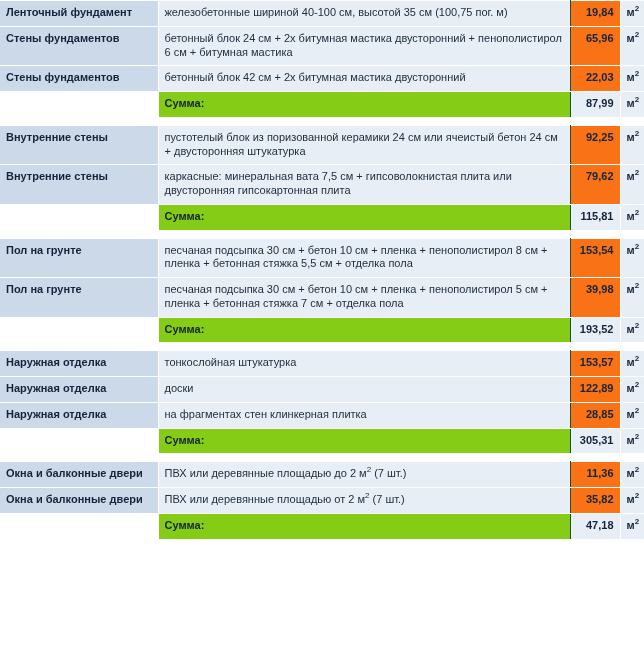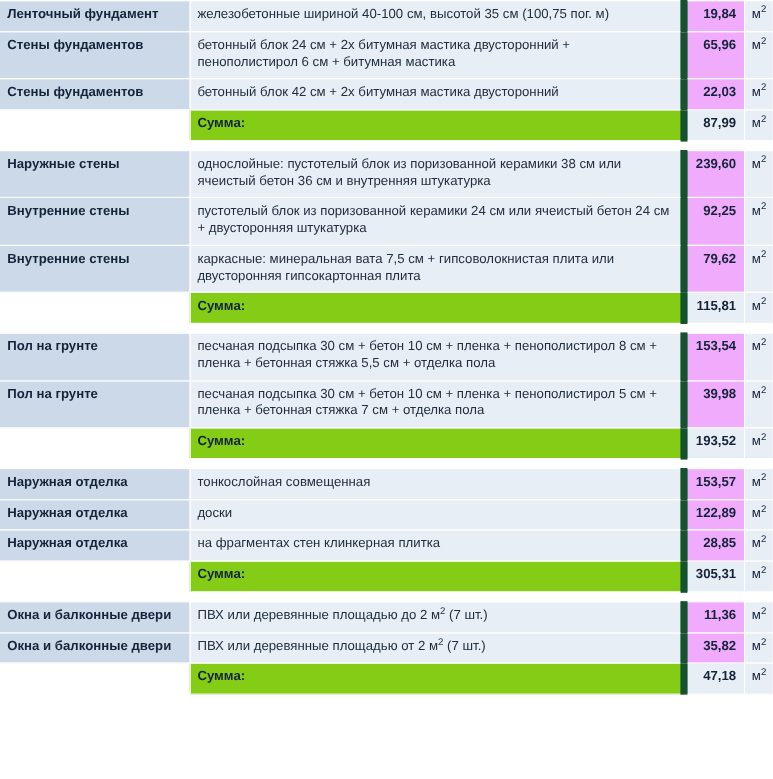--- a/index.html
+++ b/index.html
@@ -33,35 +33,35 @@
 
   td.name {
     background: #ccd9e8;
     font-weight: bold;
     color: #14243a;
     border-right: 1px solid #ffffff;
   }
   td.desc {
     background: #e8eef5;
     color: #21303f;
-    border-right: 6px solid #14532d;
+    border-right: 1px solid #14532d;
   }
   td.val {
-    background: #f0abfc;
+    background: #f97316;
     text-align: right;
     font-weight: bold;
     color: #14243a;
     padding-right: 4px;
     border-right: 1px solid #ffffff;
     white-space: nowrap;
   }
   td.unit {
     background: #e8eef5;
     text-align: left;
-    font-weight: normal;
+    font-weight: bold;
     color: #14243a;
     padding-left: 2px;
     white-space: nowrap;
   }
   
   tr.sum td.name { background: #ffffff; border-right: 1px solid #ffffff; }
   tr.sum td.desc { background: #84cc16; font-weight: bold; color: #14243a; }
   tr.sum td.val  { background: #e8eef5; }
   tr.sum td.unit { background: #e8eef5; }
 
@@ -107,26 +107,20 @@
       <tr class="sum">
         <td class="name"></td>
         <td class="desc"><span>Сумма:</span></td>
         <td class="val">87,99</td>
         <td class="unit"><span class="nm">м<sup>2</sup></span></td>
       </tr>
       <tr class="gap">
         <td colspan="4"></td>
       </tr>
       <tr class="item">
-        <td class="name">Наружные стены</td>
-        <td class="desc"><span>однослойные: пустотелый блок из поризованной керамики 38 см или ячеистый бетон 36 см и внутренняя штукатурка</span></td>
-        <td class="val">239,60</td>
-        <td class="unit"><span class="nm">м<sup>2</sup></span></td>
-      </tr>
-      <tr class="item">
         <td class="name">Внутренние стены</td>
         <td class="desc"><span>пустотелый блок из поризованной керамики 24 см или ячеистый бетон 24 см + двусторонняя штукатурка</span></td>
         <td class="val">92,25</td>
         <td class="unit"><span class="nm">м<sup>2</sup></span></td>
       </tr>
       <tr class="item">
         <td class="name">Внутренние стены</td>
         <td class="desc"><span>каркасные: минеральная вата 7,5 см + гипсоволокнистая плита или двусторонняя гипсокартонная плита</span></td>
         <td class="val">79,62</td>
         <td class="unit"><span class="nm">м<sup>2</sup></span></td>
@@ -156,21 +150,21 @@
         <td class="name"></td>
         <td class="desc"><span>Сумма:</span></td>
         <td class="val">193,52</td>
         <td class="unit"><span class="nm">м<sup>2</sup></span></td>
       </tr>
       <tr class="gap">
         <td colspan="4"></td>
       </tr>
       <tr class="item">
         <td class="name">Наружная отделка</td>
-        <td class="desc"><span>тонкослойная совмещенная</span></td>
+        <td class="desc"><span>тонкослойная штукатурка</span></td>
         <td class="val">153,57</td>
         <td class="unit"><span class="nm">м<sup>2</sup></span></td>
       </tr>
       <tr class="item">
         <td class="name">Наружная отделка</td>
         <td class="desc"><span>доски</span></td>
         <td class="val">122,89</td>
         <td class="unit"><span class="nm">м<sup>2</sup></span></td>
       </tr>
       <tr class="item">

